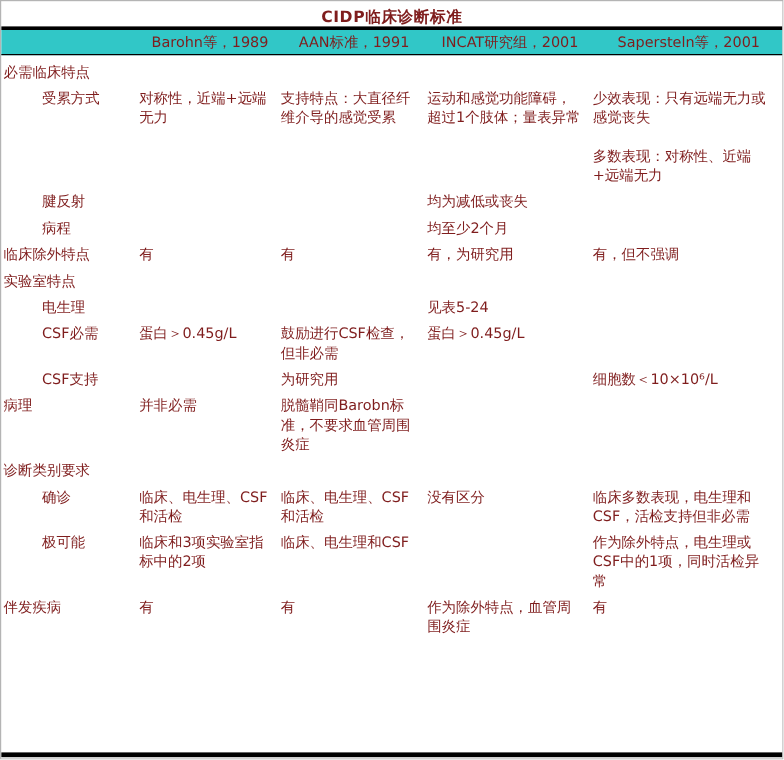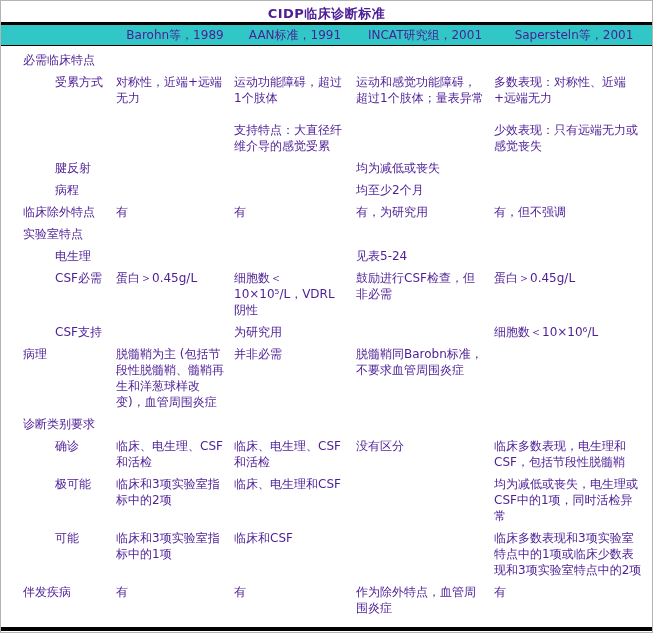--- a/index.html
+++ b/index.html
@@ -5,21 +5,21 @@
   html,body { margin:0; padding:0; background:#fff; }
   .page {
     position:relative;
     width:653px; height:633px;
     box-sizing:border-box;
     background:#ffffff;
     border:1px solid #b4b4b4;
     overflow:hidden;
     font-family:"DejaVu Sans","Liberation Sans",sans-serif;
     font-size:12px;
-    color:#4c1d95;
+    color:#7f1d1d;
   }
   .title {
     height:17px;
     padding-top:4px;
     text-align:center;
     font-weight:bold;
     font-size:13px;
     letter-spacing:0.5px;
   }
   .top-rule { height:3px; background:#000; }
@@ -45,21 +45,21 @@
   .tbody {
     padding-top:6px;
     display:flex;
     flex-direction:column;
     gap:6px;
   }
   .trow { line-height:16px; }
   .cell { padding-right:10px; box-sizing:border-box; }
   .cell p { margin:0; }
   .cell p + p { margin-top:16px; }
-  .label { padding-left:2px; padding-right:2px;margin-left:20px; }
+  .label { padding-left:2px; padding-right:2px; }
   .label.indent { padding-left:34px; }
 </style>
 </head>
 <body>
 
 <div class="page">
 
   <div class="title">CIDP临床诊断标准</div>
 
   <div class="top-rule"></div>
@@ -81,29 +81,28 @@
       <div class="cell"></div>
       <div class="cell"></div>
     </div>
 
     <div class="trow grid-cols">
       <div class="cell label indent">受累方式</div>
       <div class="cell">
         <p>对称性，近端+远端无力</p>
       </div>
       <div class="cell">
-        <p>运动功能障碍，超过1个肢体</p>
         <p>支持特点：大直径纤维介导的感觉受累</p>
       </div>
       <div class="cell">
         <p>运动和感觉功能障碍，超过1个肢体；量表异常</p>
       </div>
       <div class="cell">
+        <p>少效表现：只有远端无力或感觉丧失</p>
         <p>多数表现：对称性、近端+远端无力</p>
-        <p>少效表现：只有远端无力或感觉丧失</p>
       </div>
     </div>
 
     <div class="trow grid-cols">
       <div class="cell label indent">腱反射</div>
       <div class="cell"></div>
       <div class="cell"></div>
       <div class="cell">
         <p>均为减低或丧失</p>
       </div>
@@ -153,23 +152,20 @@
       </div>
       <div class="cell"></div>
     </div>
 
     <div class="trow grid-cols">
       <div class="cell label indent">CSF必需</div>
       <div class="cell">
         <p>蛋白＞0.45g/L</p>
       </div>
       <div class="cell">
-        <p>细胞数＜10×10⁵/L，VDRL阴性</p>
-      </div>
-      <div class="cell">
         <p>鼓励进行CSF检查，但非必需</p>
       </div>
       <div class="cell">
         <p>蛋白＞0.45g/L</p>
       </div>
     </div>
 
     <div class="trow grid-cols">
       <div class="cell label indent">CSF支持</div>
       <div class="cell"></div>
@@ -178,23 +174,20 @@
       </div>
       <div class="cell"></div>
       <div class="cell">
         <p>细胞数＜10×10⁶/L</p>
       </div>
     </div>
 
     <div class="trow grid-cols">
       <div class="cell label">病理</div>
       <div class="cell">
-        <p>脱髓鞘为主 (包括节段性脱髓鞘、髓鞘再生和洋葱球样改变)，血管周围炎症</p>
-      </div>
-      <div class="cell">
         <p>并非必需</p>
       </div>
       <div class="cell">
         <p>脱髓鞘同Barobn标准，不要求血管周围炎症</p>
       </div>
     </div>
 
     <div class="trow grid-cols">
       <div class="cell label">诊断类别要求</div>
       <div class="cell"></div>
@@ -208,51 +201,38 @@
       <div class="cell">
         <p>临床、电生理、CSF和活检</p>
       </div>
       <div class="cell">
         <p>临床、电生理、CSF和活检</p>
       </div>
       <div class="cell">
         <p>没有区分</p>
       </div>
       <div class="cell">
-        <p>临床多数表现，电生理和CSF，包括节段性脱髓鞘</p>
+        <p>临床多数表现，电生理和CSF，活检支持但非必需</p>
       </div>
     </div>
 
     <div class="trow grid-cols">
       <div class="cell label indent">极可能</div>
       <div class="cell">
         <p>临床和3项实验室指标中的2项</p>
       </div>
       <div class="cell">
         <p>临床、电生理和CSF</p>
       </div>
       <div class="cell"></div>
       <div class="cell">
-        <p>均为减低或丧失，电生理或CSF中的1项，同时活检异常</p>
-      </div>
-    </div>
-
-    <div class="trow grid-cols">
-      <div class="cell label indent">可能</div>
-      <div class="cell">
-        <p>临床和3项实验室指标中的1项</p>
-      </div>
-      <div class="cell">
-        <p>临床和CSF</p>
-      </div>
-      <div class="cell"></div>
-      <div class="cell">
-        <p>临床多数表现和3项实验室特点中的1项或临床少数表现和3项实验室特点中的2项</p>
-      </div>
-    </div>
+        <p>作为除外特点，电生理或CSF中的1项，同时活检异常</p>
+      </div>
+    </div>
+
 
     <div class="trow grid-cols">
       <div class="cell label">伴发疾病</div>
       <div class="cell">
         <p>有</p>
       </div>
       <div class="cell">
         <p>有</p>
       </div>
       <div class="cell">

